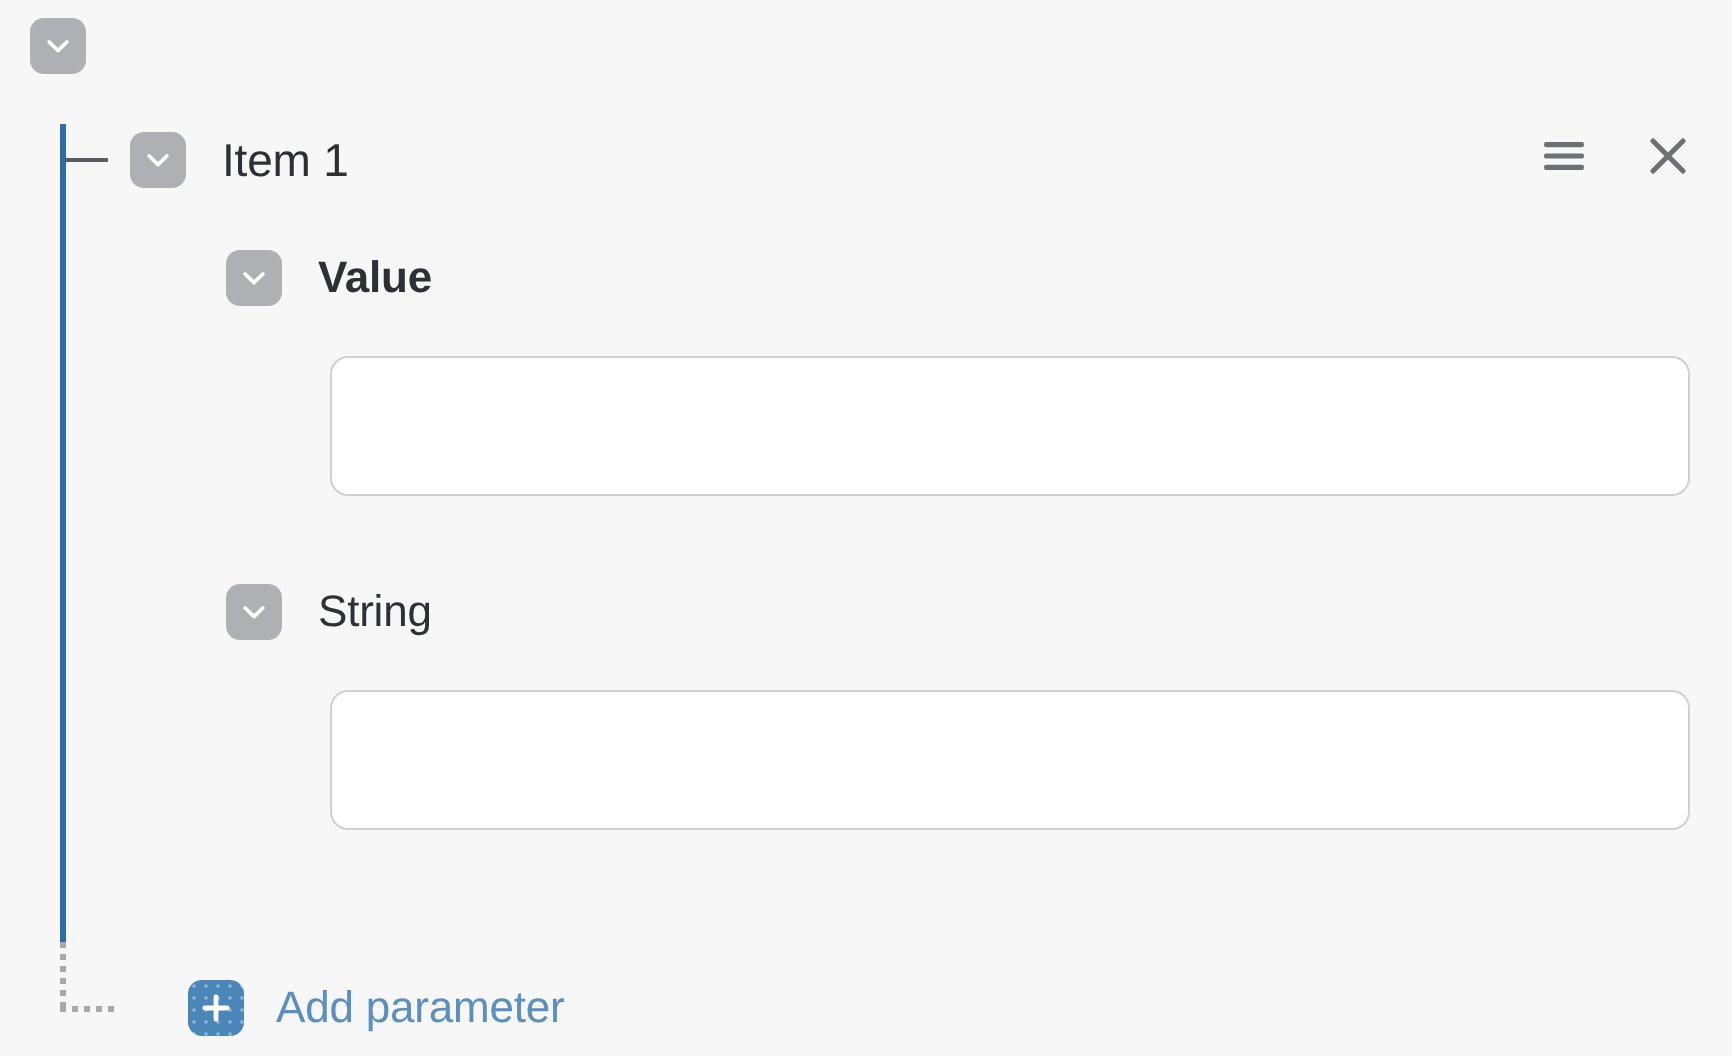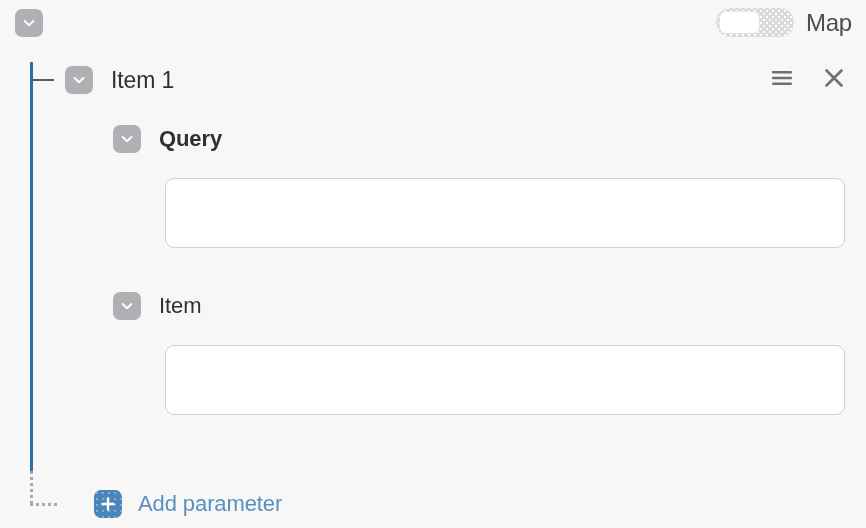--- a/index.html
+++ b/index.html
@@ -238,26 +238,20 @@
 
 <div class="header-row">
   <div class="chev-btn header-chev">
     <span>
       <svg width="16" height="16" viewBox="0 0 16 16">
         <path d="M3.6 6 L8 10.3 L12.4 6" fill="none" stroke="#ffffff" stroke-width="1.9" stroke-linecap="round" stroke-linejoin="round"></path>
       </svg>
     </span>
   </div>
 
-  <div class="header-right">
-    <div class="toggle">
-      <div class="toggle-knob"></div>
-    </div>
-    <div class="toggle-label">Map</div>
-  </div>
 </div>
 
 <div class="spine"></div>
 <div class="spine-dotted"></div>
 <div class="spine-dotted-h"></div>
 <div class="item-tick"></div>
 
 <div class="item-row">
   <div class="chev-btn item-chev">
     <span>
@@ -289,33 +283,33 @@
 </div>
 
 <div class="field-label-row" id="name-label-row">
   <div class="chev-btn">
     <span>
       <svg width="16" height="16" viewBox="0 0 16 16">
         <path d="M3.6 6 L8 10.3 L12.4 6" fill="none" stroke="#ffffff" stroke-width="1.9" stroke-linecap="round" stroke-linejoin="round"></path>
       </svg>
     </span>
   </div>
-  <div class="field-label bold">Query</div>
+  <div class="field-label bold">Value</div>
 </div>
 <input class="field-input" id="name-input" type="text" placeholder="" style="">
 
 <div class="field-label-row" id="value-label-row">
   <div class="chev-btn">
     <span>
       <svg width="16" height="16" viewBox="0 0 16 16">
         <path d="M3.6 6 L8 10.3 L12.4 6" fill="none" stroke="#ffffff" stroke-width="1.9" stroke-linecap="round" stroke-linejoin="round"></path>
       </svg>
     </span>
   </div>
-  <div class="field-label">Item</div>
+  <div class="field-label">String</div>
 </div>
 <input class="field-input" id="value-input" type="text" placeholder="" style="">
 
 <div class="add-row">
   <div class="add-plus">
     <svg width="18" height="18" viewBox="0 0 18 18">
       <path d="M9 3.4 V14.6 M3.4 9 H14.6" fill="none" stroke="#ffffff" stroke-width="2.4" stroke-linecap="round"></path>
     </svg>
   </div>
   <div class="add-text">Add parameter</div>

